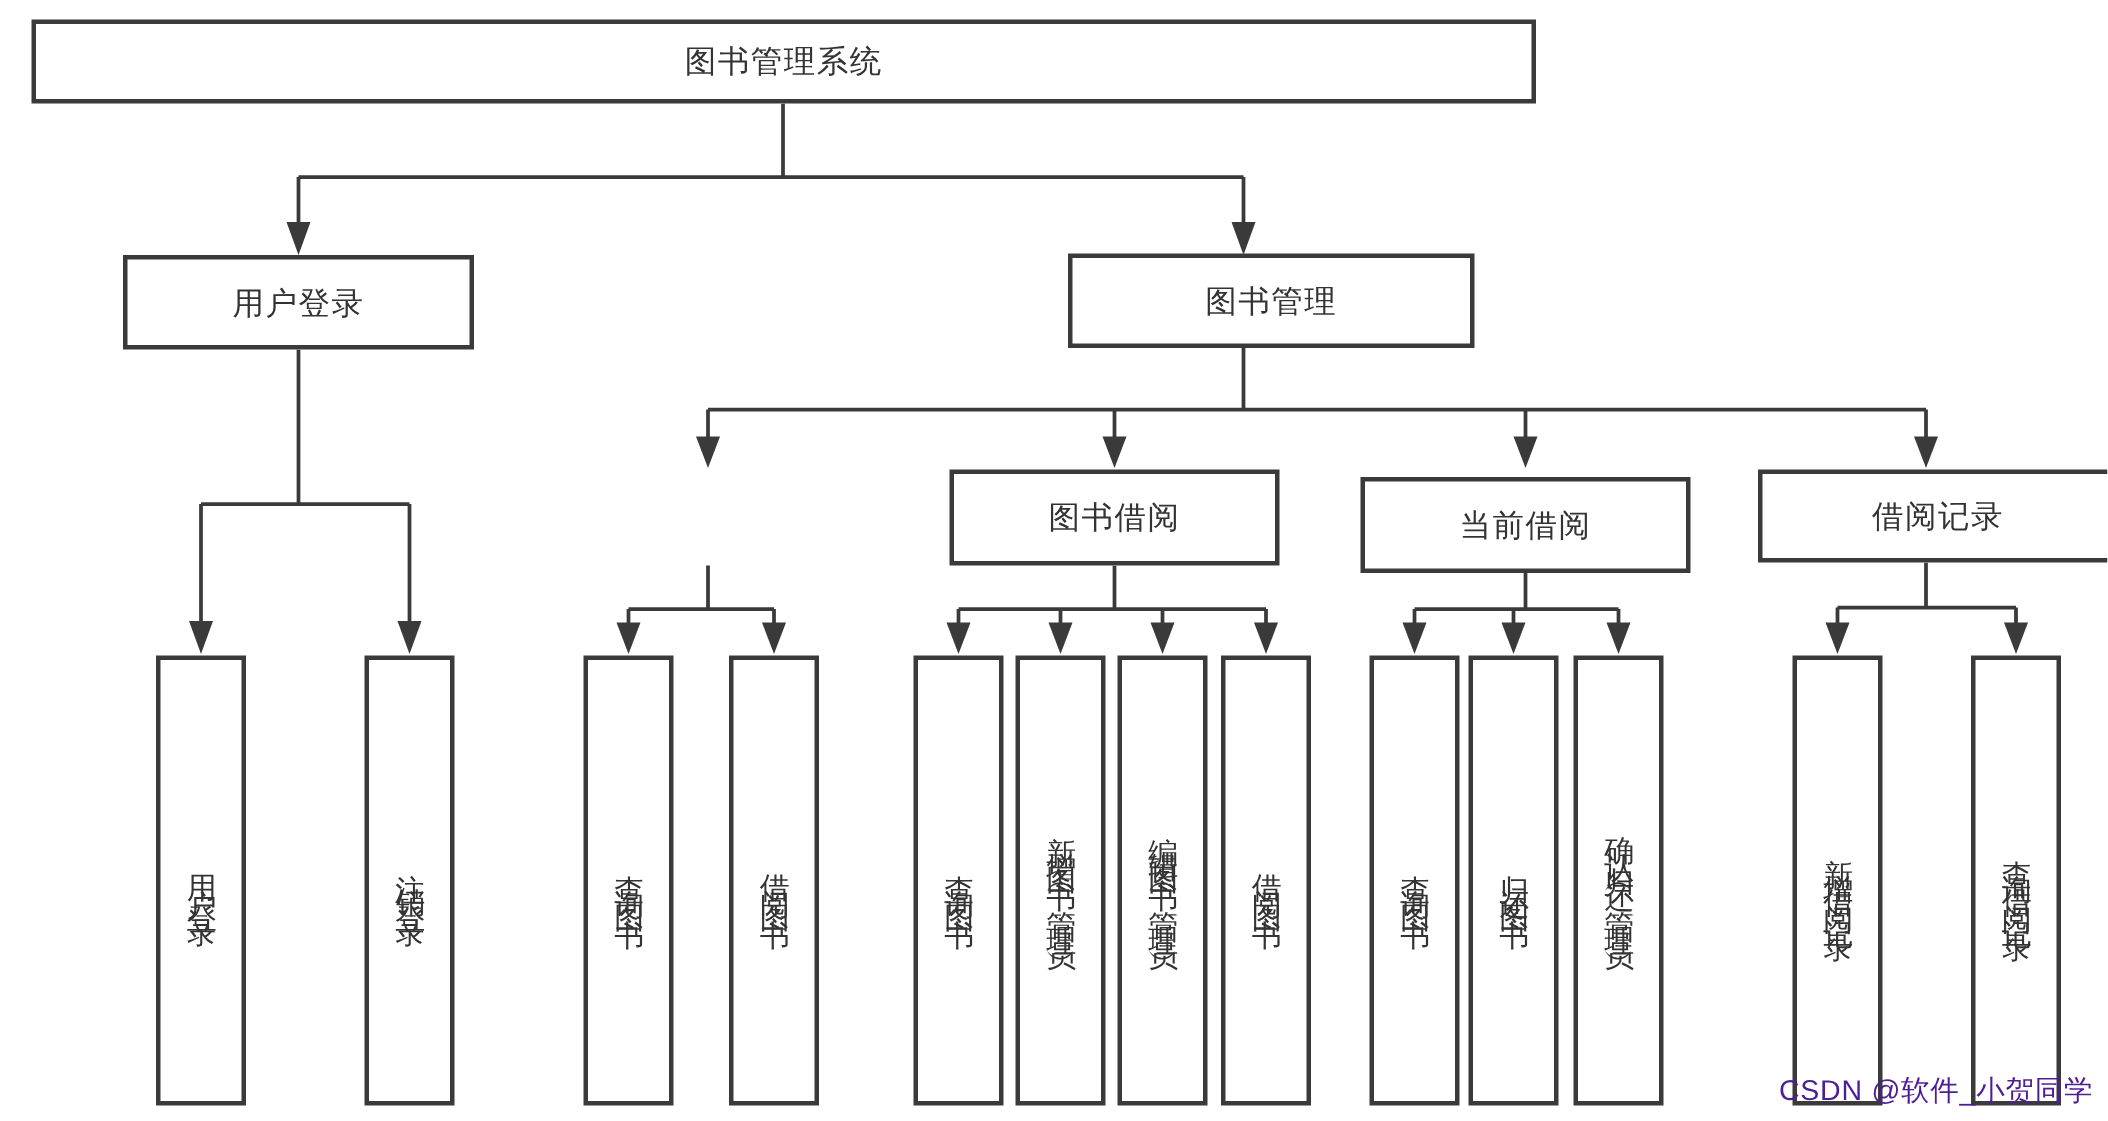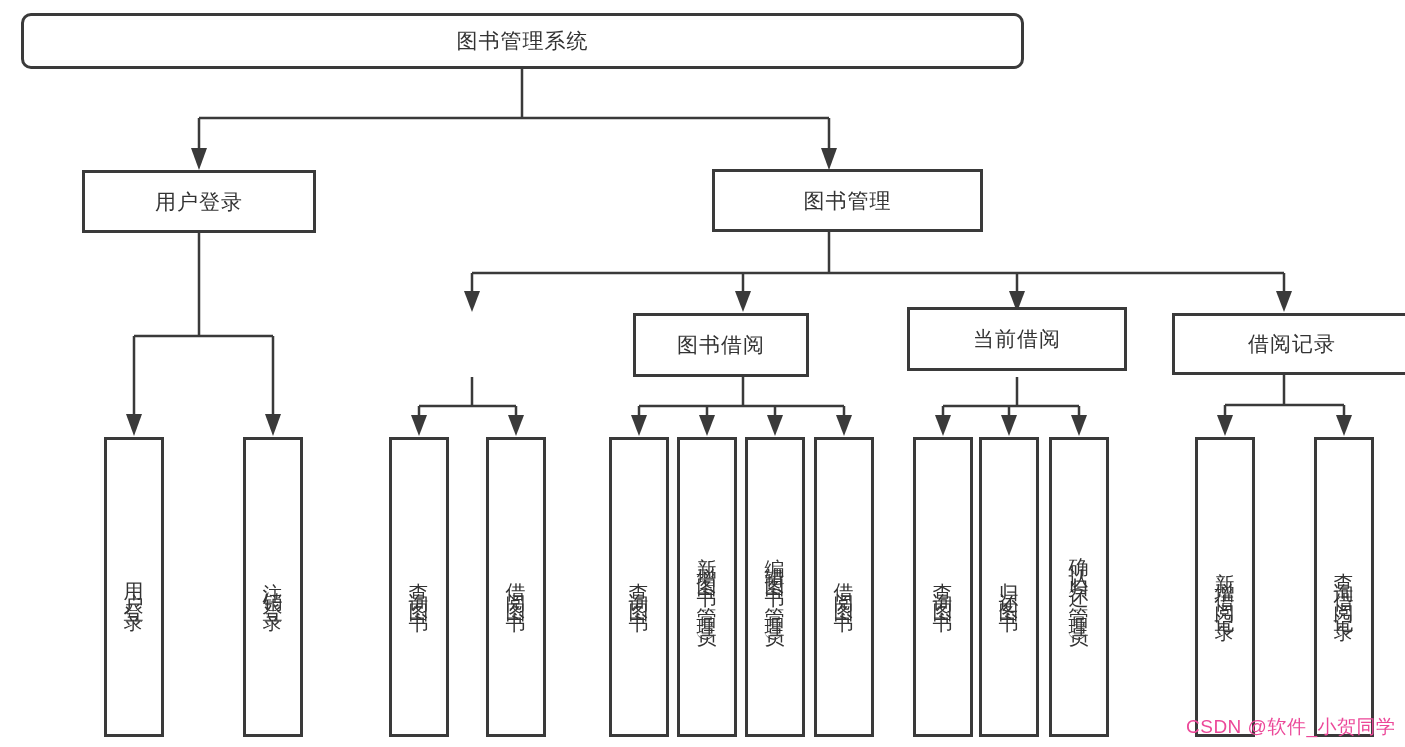--- a/index.html
+++ b/index.html
@@ -43,21 +43,21 @@
     letter-spacing: 10px;
     line-height: 1;
     white-space: nowrap;
   }
   .watermark {
     position: absolute;
     left: 1186px;
     top: 714px;
     font-size: 19px;
     letter-spacing: 0.5px;
-    color: #ec4899;
+    color: #4c1d95;
     z-index: 3;
     white-space: nowrap;
   }
 </style>
 </head>
 <body>
 
 <div id="canvas">
 
   <svg class="connectors" width="1405" height="747" viewBox="0 0 1405 747" aria-hidden="true">
@@ -87,27 +87,27 @@
       <polygon points="767,415 783,415 775,436"></polygon>
       <polygon points="836,415 852,415 844,436"></polygon>
       <polygon points="935,415 951,415 943,436"></polygon>
       <polygon points="1001,415 1017,415 1009,436"></polygon>
       <polygon points="1071,415 1087,415 1079,436"></polygon>
       <polygon points="1217,415 1233,415 1225,436"></polygon>
       <polygon points="1336,415 1352,415 1344,436"></polygon>
     </g>
   </svg>
 
-  <div class="node" style="left:21px; top:13px; width:1003px; height:56px;border-radius:10px;">图书管理系统</div>
+  <div class="node" style="left:21px; top:13px; width:1003px; height:56px;">图书管理系统</div>
 
   <div class="node" style="left:82px; top:170px; width:234px; height:63px;">用户登录</div>
   <div class="node" style="left:712px; top:169px; width:271px; height:63px;">图书管理</div>
 
-  <div class="node" style="left:633px; top:313px; width:176px; height:64px;">图书借阅</div>
-  <div class="node" style="left:907px; top:307px; width:220px; height:64px;">当前借阅</div>
+  <div class="node" style="left:633px; top:313px; width:220px; height:64px;">图书借阅</div>
+  <div class="node" style="left:907px; top:318px; width:220px; height:64px;">当前借阅</div>
   <div class="node" style="left:1172px; top:313px; width:240px; height:62px;">借阅记录</div>
 
   <div class="node leaf" style="left:104px;">
     <span class="v-text">用户登录</span>
   </div>
   <div class="node leaf" style="left:243px;">
     <span class="v-text">注销登录</span>
   </div>
 
   <div class="node leaf" style="left:389px;">

